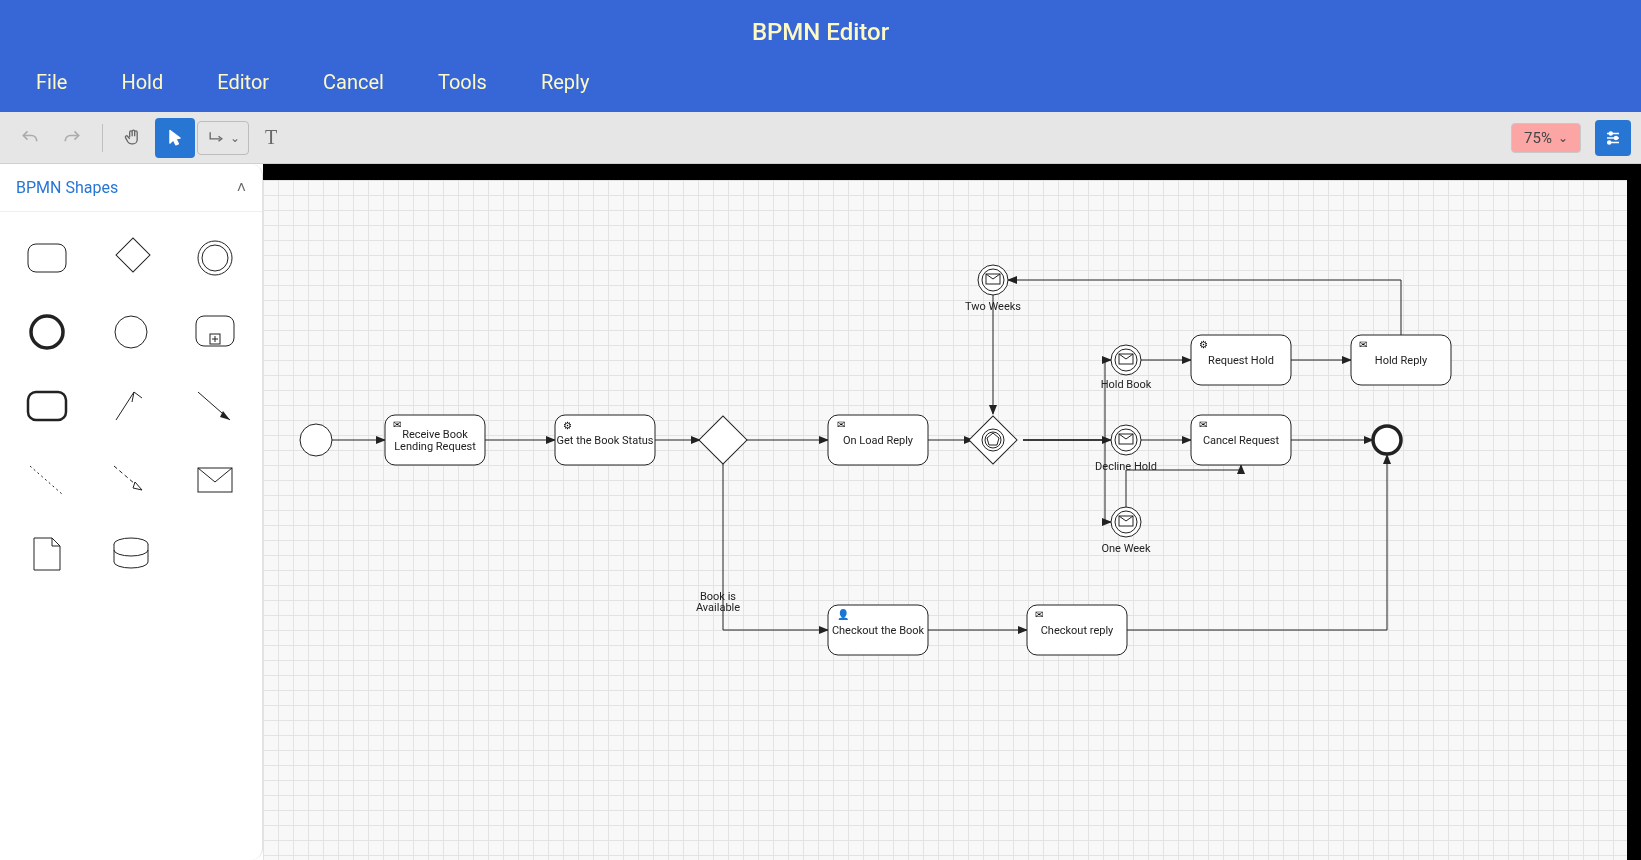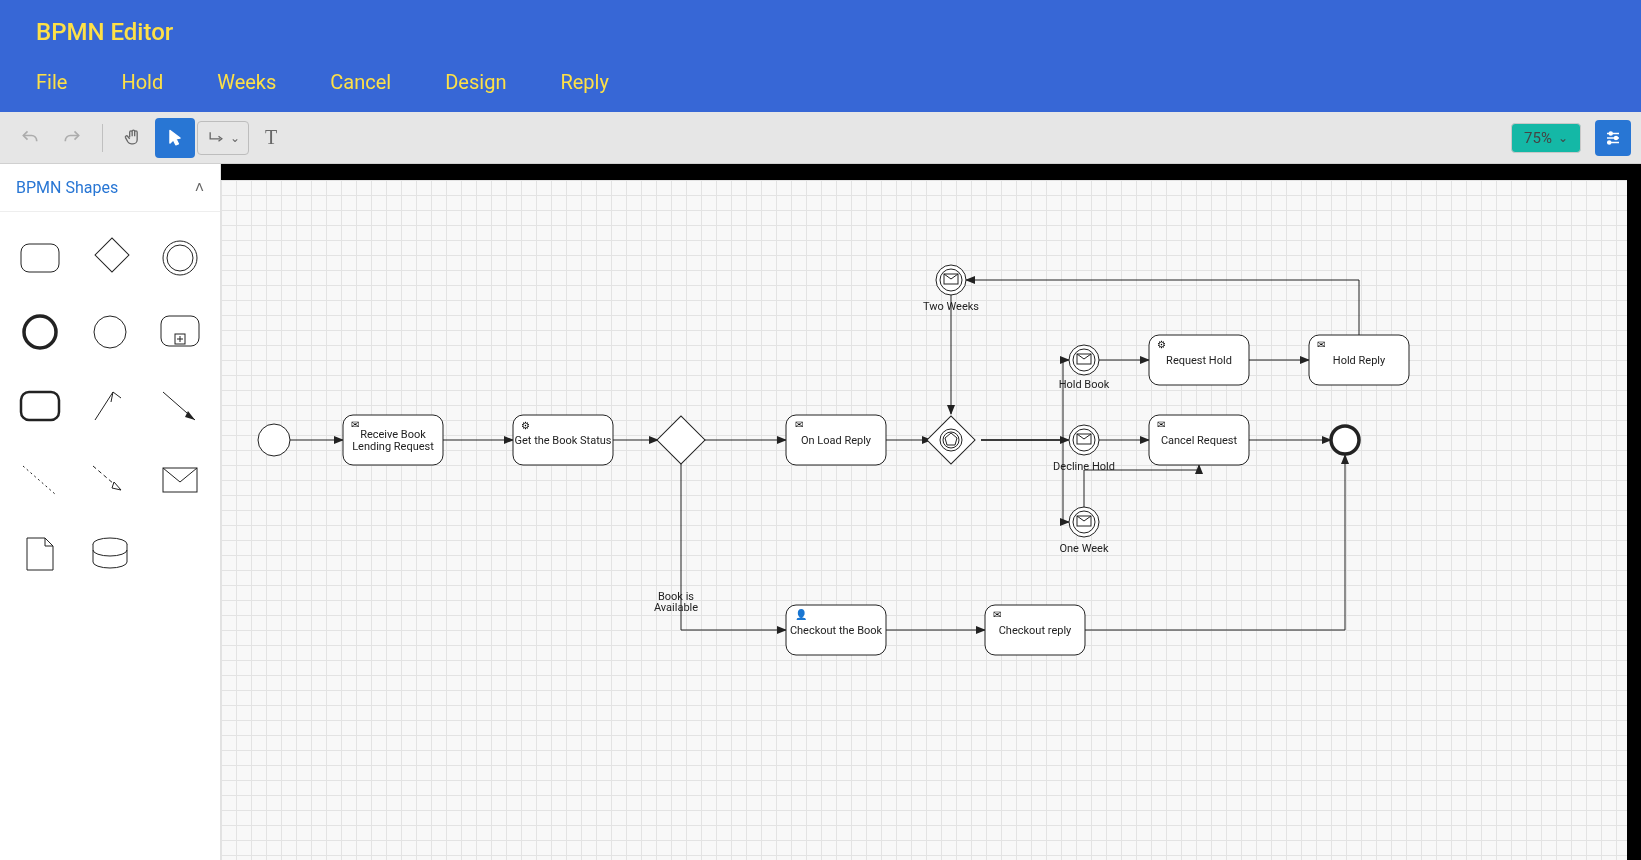--- a/index.html
+++ b/index.html
@@ -1,43 +1,43 @@
 <!DOCTYPE html>
 <html><head>
 <meta charset="utf-8">
 <style>
   * { box-sizing: border-box; margin: 0; padding: 0; }
   html, body { height: 100%; font-family: -apple-system, BlinkMacSystemFont, "Segoe UI", Roboto, sans-serif; overflow: hidden; }
   body { display: flex; flex-direction: column; background: #fff; }
 
   
-  .header { background: #3767d6; color: #fde047; }
+  .header { background: #3767d6; color: #fef9c3; text-align: center; }
   .header-title { font-size: 24px; font-weight: 500; padding: 18px 36px 14px; }
   .menu-bar { display: flex; gap: 54px; padding: 10px 36px 18px; font-size: 20px; }
   .menu-item { cursor: pointer; user-select: none; }
 
   
   .toolbar { display: flex; align-items: center; height: 52px; padding: 0 10px; background: #e6e6e6; border-bottom: 1px solid #d0d0d0; }
   .toolbar-group { display: flex; align-items: center; gap: 2px; }
   .toolbar-sep { width: 1px; height: 28px; background: #c0c0c0; margin: 0 10px; }
   .toolbar-btn { width: 40px; height: 40px; display: flex; align-items: center; justify-content: center; border-radius: 4px; cursor: pointer; color: #686868; font-size: 20px; }
   .toolbar-btn.disabled { opacity: 0.45; cursor: default; }
   .toolbar-btn.active { background: #2876d4; color: #fff; }
   .toolbar-btn svg { width: 20px; height: 20px; }
   .toolbar-btn.connector { width: auto; padding: 0 8px; gap: 4px; border:1px solid #bdbdbd; border-radius:4px; height:34px; }
   .toolbar-btn.connector .chev { font-size: 12px; }
   .spacer { flex: 1; }
-  .zoom-select { display: flex; align-items: center; gap: 6px; padding: 5px 12px; border: 1px solid #c8c8c8; border-radius: 4px; background: #14b8a6; font-size: 15px; color:#444; cursor: pointer; }
+  .zoom-select { display: flex; align-items: center; gap: 6px; padding: 5px 12px; border: 1px solid #c8c8c8; border-radius: 4px; background: #fca5a5; font-size: 15px; color:#444; cursor: pointer; }
   .props-btn { width: 36px; height: 36px; margin-left: 14px; display: flex; align-items: center; justify-content: center; background: #2876d4; color: #fff; border-radius: 4px; cursor: pointer; }
 
   
   .body { flex: 1; display: flex; overflow: hidden; position: relative; }
 
   
-  .palette { width: 221px; background: #fff; border-right: 1px solid #e2e2e2; display: flex; flex-direction: column; }
+  .palette { width: 263px; background: #fff; border-right: 1px solid #e2e2e2; display: flex; flex-direction: column; border-radius: 12px; }
   .palette-header { display: flex; align-items: center; justify-content: space-between; padding: 14px 16px; color: #2876d4; font-size: 16px; border-bottom: 1px solid #eee; cursor: pointer; }
   .palette-header .chev { color:#666; }
   .palette-grid { padding: 22px 16px; display: grid; grid-template-columns: repeat(3, 1fr); gap: 26px 22px; }
   .palette-cell { display: flex; align-items: center; justify-content: center; height: 48px; cursor: grab; }
   .palette-cell svg { width: 46px; height: 44px; overflow: visible; }
 
   
   .canvas-wrap { flex: 1; position: relative; overflow: hidden; }
   .canvas-top-border { position: absolute; left:0; right:0; top:0; height: 16px; background: #000; }
   .canvas-right-border { position: absolute; right:0; top:0; bottom:0; width: 14px; background:#000; }
@@ -55,23 +55,23 @@
   .icon-corner { font-size:10px; }
 </style>
 </head>
 <body>
 
 <div class="header">
   <div class="header-title">BPMN Editor</div>
   <div class="menu-bar">
     <div class="menu-item">File</div>
     <div class="menu-item">Hold</div>
-    <div class="menu-item">Weeks</div>
+    <div class="menu-item">Editor</div>
     <div class="menu-item">Cancel</div>
-    <div class="menu-item">Design</div>
+    <div class="menu-item">Tools</div>
     <div class="menu-item">Reply</div>
   </div>
 </div>
 
 <div class="toolbar">
   <div class="toolbar-group">
     <div class="toolbar-btn disabled">
       <svg viewBox="0 0 24 24" fill="none" stroke="currentColor" stroke-width="2">
           <path d="M9 14L4 9l5-5"></path>
           <path d="M4 9h10a6 6 0 0 1 6 6v1"></path>

